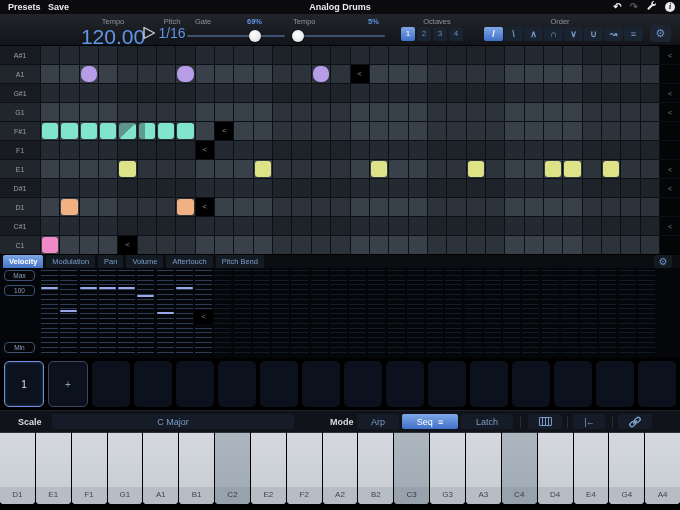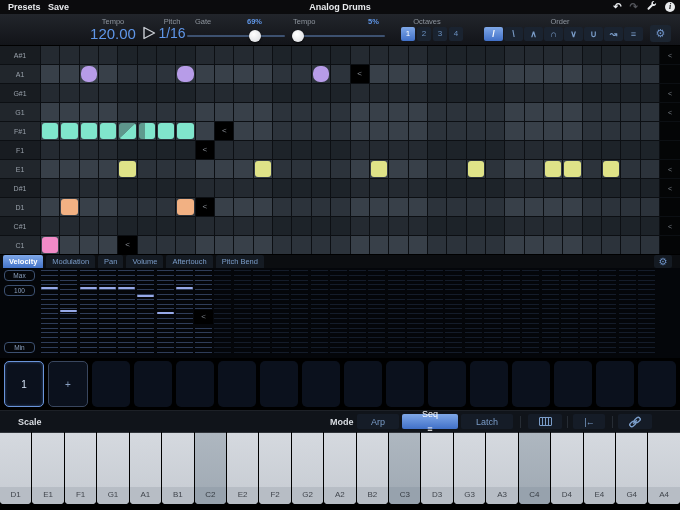--- a/index.html
+++ b/index.html
@@ -15,21 +15,21 @@
   #tb-icons { position:absolute; right:5px; top:1px; display:flex; gap:8px; align-items:center; height:12px; }
   .tbicon { font-size:10px; line-height:12px; color:#e8eaed; }
   .tbicon.dim { color:#54565c; }
   #info-ic { width:10px; height:10px; border-radius:50%; background:#e8eaed; color:#0b0b0d;
     font-size:8px; line-height:10px; text-align:center; font-weight:bold; font-family:"Liberation Serif",serif; font-style:italic; }
 
   
   #transport { position:absolute; left:0; top:14px; width:680px; height:32px;
     background:linear-gradient(#22252b,#121419); border-bottom:1px solid #000; }
   .t-label { position:absolute; top:3px; font-size:7.5px; color:#8e959e; transform:translateX(-50%); white-space:nowrap; }
-  #tempo-val { position:absolute; top:11px; left:113px; transform:translateX(-50%); font-size:15px; color:#5f96e8; }
+  #tempo-val { position:absolute; top:11px; left:113px; transform:translateX(-50%); font-size:21px; color:#5f96e8; }
   #play-btn { position:absolute; left:141px; top:11px; width:16px; height:16px; }
   #speed-val { position:absolute; top:11px; left:172px; transform:translateX(-50%); font-size:14px; color:#5f96e8; }
   .pct { position:absolute; top:3px; font-size:7.5px; font-weight:bold; color:#5f96e8; }
   .track { position:absolute; top:21px; height:2px; background:#3d5170; border-radius:1px; }
   .thumb { position:absolute; top:-5px; width:12px; height:12px; border-radius:50%;
     background:radial-gradient(circle at 40% 35%, #fff, #d8dade); box-shadow:0 1px 2px rgba(0,0,0,.7); }
   .mini-btn { position:absolute; top:13px; width:14px; height:14px; background:#1a2330; border-radius:2px;
     color:#6a90c0; font-size:8px; text-align:center; line-height:14px; }
   .mini-btn.sel, .ord-btn.sel { background:linear-gradient(#7fa8e8,#4070c8); color:#fff; }
   .ord-btn { position:absolute; top:13px; width:19px; height:14px; background:#1a2330; border-radius:2px;
@@ -77,21 +77,21 @@
   .pslot { flex:1; border-radius:5px; background:#0b111d; color:#d5e2f5; font-size:10px;
     display:flex; align-items:center; justify-content:center; }
   .pslot.sel { border:1px solid #6a94da; box-shadow:0 0 3px rgba(90,140,220,.5) inset; }
   .pslot.add { border:1px solid #39465e; color:#8aa0c2; }
 
   
   #bottombar { position:absolute; left:0; top:410px; width:680px; height:22px; background:#10141a; border-top:1px solid #1d2127; }
   .bb-label { position:absolute; top:6px; font-size:9px; color:#d9dde3; font-weight:bold; }
   .bb-btn { position:absolute; top:3px; height:15px; background:#151c27; border-radius:2px; color:#7a9cc8;
     font-size:9px; display:flex; align-items:center; justify-content:center; gap:5px; }
-  .bb-btn.sel { background:linear-gradient(#7fa8e8,#4070c8); color:#fff;flex-direction:column; }
+  .bb-btn.sel { background:linear-gradient(#7fa8e8,#4070c8); color:#fff; }
   .bb-div { position:absolute; top:5px; width:1px; height:12px; background:#262c34; }
   #kb-ic { width:13px; height:9px; border:1px solid #7a9cc8; border-radius:1px;
     background:repeating-linear-gradient(to right, transparent 0 2px, #7a9cc8 2px 3px); }
 
   
   #keyboard { position:absolute; left:0; top:432px; width:680px; height:78px; background:#000;
     display:flex; gap:1px; padding-bottom:6px; }
   .key { flex:1; background:linear-gradient(#d5d9df,#c6cbd2); border-radius:0 0 4px 4px;
     display:flex; flex-direction:column; justify-content:flex-end; border-top:1px solid #30343a; }
   .key .klabel { background:#b7bdc5; font-size:8px; color:#40454c; text-align:center; padding:3px 0 5px;
@@ -136,21 +136,21 @@
     <div class="track" style="left:187px;width:98px">
       <div class="thumb" id="gate-thumb" style="left: calc(69% - 6px);"></div>
     </div>
 
     <span class="t-label" style="left:293px;transform:none">Tempo</span>
     <span class="pct" style="left:368px">5%</span>
     <div class="track" style="left:293px;width:92px">
       <div class="thumb" id="groove-thumb" style="left: calc(5% - 6px);"></div>
     </div>
 
-    <span class="t-label" style="left:427px">Octaves</span>
+    <span class="t-label" style="left:437px">Octaves</span>
     <span class="mini-btn sel" style="left:401px">1</span>
     <span class="mini-btn" style="left:417px">2</span>
     <span class="mini-btn" style="left:433px">3</span>
     <span class="mini-btn" style="left:449px">4</span>
 
     <span class="t-label" style="left:560px">Order</span>
     <span class="ord-btn sel" style="left:484px">/</span>
     <span class="ord-btn" style="left:504px">\</span>
     <span class="ord-btn" style="left:524px">∧</span>
     <span class="ord-btn" style="left:544px">∩</span>
@@ -653,20 +653,21 @@
       <div class="pslot"></div>
       <div class="pslot"></div>
       <div class="pslot"></div>
       <div class="pslot"></div>
       <div class="pslot"></div>
       <div class="pslot"></div>
     </div>
 
   <div id="bottombar">
     <span class="bb-label" style="left:18px">Scale</span>
+    <span class="bb-btn" style="left:52px;width:242px">C Major</span>
     <span class="bb-label" style="left:330px">Mode</span>
     <span class="bb-btn" style="left:357px;width:42px">Arp</span>
     <span class="bb-btn sel" style="left:402px;width:56px">
       <span>Seq</span>
       <span>≡</span>
     </span>
     <span class="bb-btn" style="left:461px;width:52px">Latch</span>
     <span class="bb-div" style="left:520px"></span>
     <span class="bb-btn" style="left:528px;width:34px">
         <span id="kb-ic"></span>
@@ -707,35 +708,29 @@
       <div class="key ckey">
         <div class="klabel">C2</div>
       </div>
       <div class="key">
         <div class="klabel">E2</div>
       </div>
       <div class="key">
         <div class="klabel">F2</div>
       </div>
       <div class="key">
-        <div class="klabel">G2</div>
-      </div>
-      <div class="key">
         <div class="klabel">A2</div>
       </div>
       <div class="key">
         <div class="klabel">B2</div>
       </div>
       <div class="key ckey">
         <div class="klabel">C3</div>
       </div>
       <div class="key">
-        <div class="klabel">D3</div>
-      </div>
-      <div class="key">
         <div class="klabel">G3</div>
       </div>
       <div class="key">
         <div class="klabel">A3</div>
       </div>
       <div class="key ckey">
         <div class="klabel">C4</div>
       </div>
       <div class="key">
         <div class="klabel">D4</div>

